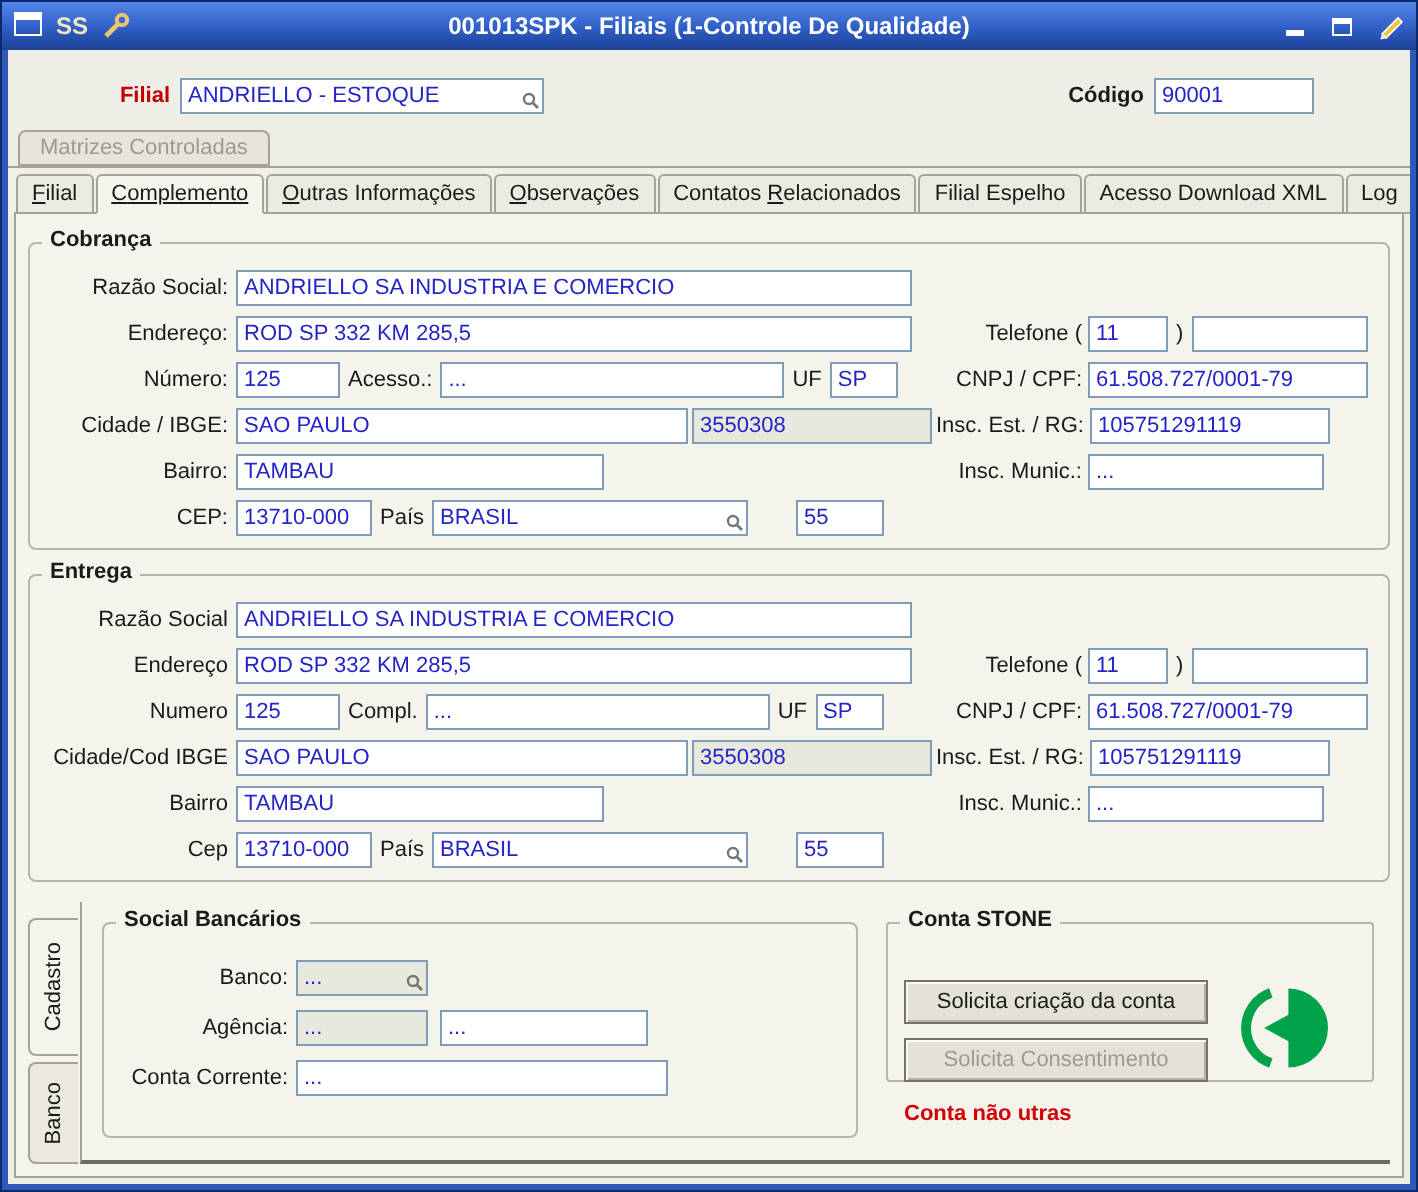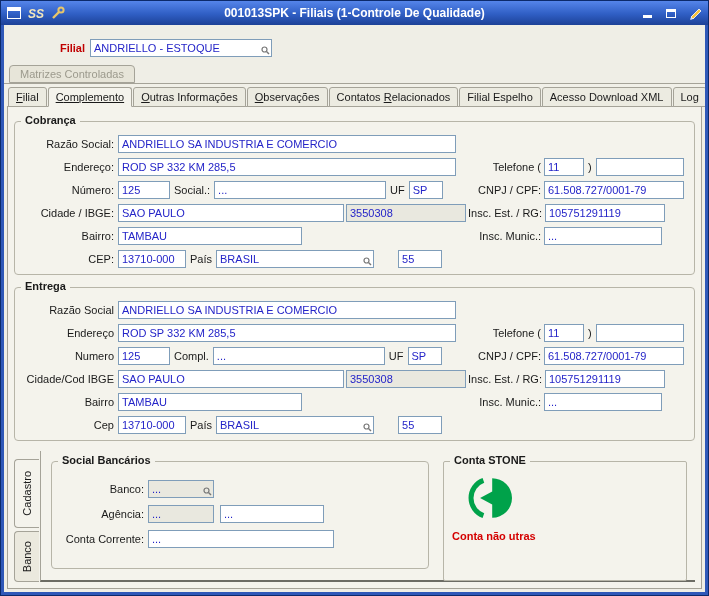--- a/index.html
+++ b/index.html
@@ -2,21 +2,21 @@
 <html><head>
 <meta charset="utf-8">
 <style>
   * { box-sizing: border-box; margin: 0; padding: 0; }
   html,body { width:709px; height:596px; }
   body { font-family:"Liberation Sans", sans-serif; font-size:11px; color:#1a1a1a; background:#fff; }
 
   .window{ width:709px; height:596px; background:#2f58b8; border:1px solid #0c2a6b; display:flex; flex-direction:column; }
   .titlebar{ height:24px; flex:0 0 24px; display:flex; align-items:center; padding:0 6px; position:relative;
              background:linear-gradient(180deg,#5585ea 0%,#2f5ec4 55%,#1d4197 100%); }
-  .tb-icons{ display:flex; gap:7px; align-items:flex-end; z-index:1;font-style:italic; }
+  .tb-icons{ display:flex; gap:7px; align-items:flex-start; z-index:1; }
   .tb-title{ position:absolute; left:0; right:0; text-align:center; color:#fff; font-weight:bold; font-size:12px; pointer-events:none; }
   .tb-controls{ margin-left:auto; display:flex; gap:10px; align-items:center; z-index:1; }
   .win-min{ width:9px; height:3px; background:#fff; margin-top:6px; }
   .win-max{ width:10px; height:9px; border:1px solid #fff; border-top:3px solid #fff; }
   .tb-btn{ display:flex; align-items:center; justify-content:center; width:14px; height:14px; cursor:pointer; }
 
   .bodywrap{ flex:1; margin:0 3px 3px 3px; background:#efeee6; display:flex; flex-direction:column; overflow:hidden; }
 
   .header{ display:flex; align-items:center; padding:12px 10px 4px 10px; height:38px; flex:0 0 38px; }
   .lab-red{ flex:0 0 76px; text-align:right; padding-right:5px; color:#c00000; font-weight:bold; }
@@ -59,21 +59,21 @@
   .bottom{ display:flex; margin-top:10px; height:131px; }
   .side-tabs{ flex:0 0 26px; display:flex; flex-direction:column; padding-top:8px; gap:3px; }
   .vtab{ width:25px; border:1px solid #a5a398; border-right:none; border-radius:4px 0 0 4px; background:#ebe9de;
          display:flex; align-items:center; justify-content:center; cursor:pointer; }
   .vtab span{ writing-mode:vertical-rl; transform:rotate(180deg); }
   .vtab.active{ background:#f4f3ec; margin-right:-1px; z-index:2; height:72px; }
   .vtab.inactive{ height:54px; }
   .bottom-content{ flex:1; border-left:1px solid #a5a398; border-bottom:2px solid #6c6c64; padding:10px 8px 6px 10px; display:flex; gap:14px; }
 
   .g-db{ flex:0 0 378px; height:108px; padding-top:14px; }
-  .g-stone{ flex:1; height:120px; padding-top:12px; border-radius:2px; }
+  .g-stone{ flex:1; height:80px; padding-top:28px; border-radius:2px; }
   .db-row{ display:flex; align-items:center; height:25px; }
   .db-lab{ flex:0 0 88px; text-align:right; padding-right:4px; white-space:nowrap; }
 
   .stone-inner{ display:flex; align-items:flex-start; }
   .btn-col{ display:flex; flex-direction:column; gap:7px; }
   .btn{ width:152px; height:22px; display:flex; align-items:center; justify-content:center; background:#e4e2d6;
         border:1px solid #75736a; box-shadow:inset 1px 1px 0 #fbfaf5, inset -1px -1px 0 #b3b0a2; cursor:pointer; }
   .btn.disabled{ color:#9c9a8d; cursor:default; }
   .stone-icon{ margin-left:16px; margin-top:2px; }
   .status-red{ margin-top:10px; color:#d40000; font-weight:bold; }
@@ -118,20 +118,26 @@
 
     <div class="header">
       <span class="lab-red">Filial</span>
       <span class="fld" style="width:182px">
         <span>ANDRIELLO - ESTOQUE</span>
         <svg class="magicon" width="9" height="9">
           <circle cx="3.5" cy="3.5" r="2.5" fill="none" stroke="#777" stroke-width="1.2"></circle>
           <line x1="5.5" y1="5.5" x2="8" y2="8" stroke="#777" stroke-width="1.4"></line>
         </svg>
       </span>
+      <span class="codigo-wrap">
+        <span class="lab-bold">Código</span>
+        <span class="fld" style="width:80px">
+          <span>90001</span>
+        </span>
+      </span>
     </div>
 
     <div class="tabs1">
       <div class="tab1 disabled">Matrizes Controladas</div>
     </div>
 
     <div class="tabctl">
       <div class="tab2"><span class="t pre"></span><span class="t hot">F</span><span class="t post">ilial</span></div>
       <div class="tab2 active"><span class="t pre"></span><span class="t hot">C</span><span class="t post">omplemento</span></div>
       <div class="tab2"><span class="t pre"></span><span class="t hot">O</span><span class="t post">utras Informações</span></div>
@@ -174,21 +180,21 @@
               </span>
           </div>
         </div>
 
         <div class="row">
           <div class="lcol">
             <span class="lab">Número:</span>
             <span class="fld" style="width:52px">
                 <span>125</span>
               </span>
-            <span class="ilab">Social.:</span>
+            <span class="ilab">Acesso.:</span>
             <span class="fld" style="width:172px">
                 <span>...</span>
               </span>
             <span class="ilab">UF</span>
             <span class="fld" style="width:34px">
                 <span>SP</span>
               </span>
           </div>
           <div class="rcol">
             <span class="rlab">CNPJ / CPF:</span>
@@ -397,20 +403,24 @@
               <span class="db-lab">Conta Corrente:</span>
               <span class="fld" style="width:186px">
                   <span>...</span>
                 </span>
             </div>
           </div>
 
           <div class="group g-stone">
             <span class="group-title">Conta STONE</span>
             <div class="stone-inner">
+              <div class="btn-col">
+                <div class="btn">Solicita criação da conta</div>
+                <div class="btn disabled">Solicita Consentimento</div>
+              </div>
               <svg class="stone-icon" width="44" height="44" viewBox="0 0 40 40">
                 <path d="M14 4 A 17 17 0 0 0 14 36" stroke="#00a24a" stroke-width="4.5" fill="none"></path>
                 <path d="M22 2 A 18 18 0 0 1 22 38 L 22 26 L 11 20 L 22 14 Z" fill="#00a24a"></path>
               </svg>
             </div>
             <div class="status-red">Conta não utras</div>
           </div>
 
         </div>
       </div>

